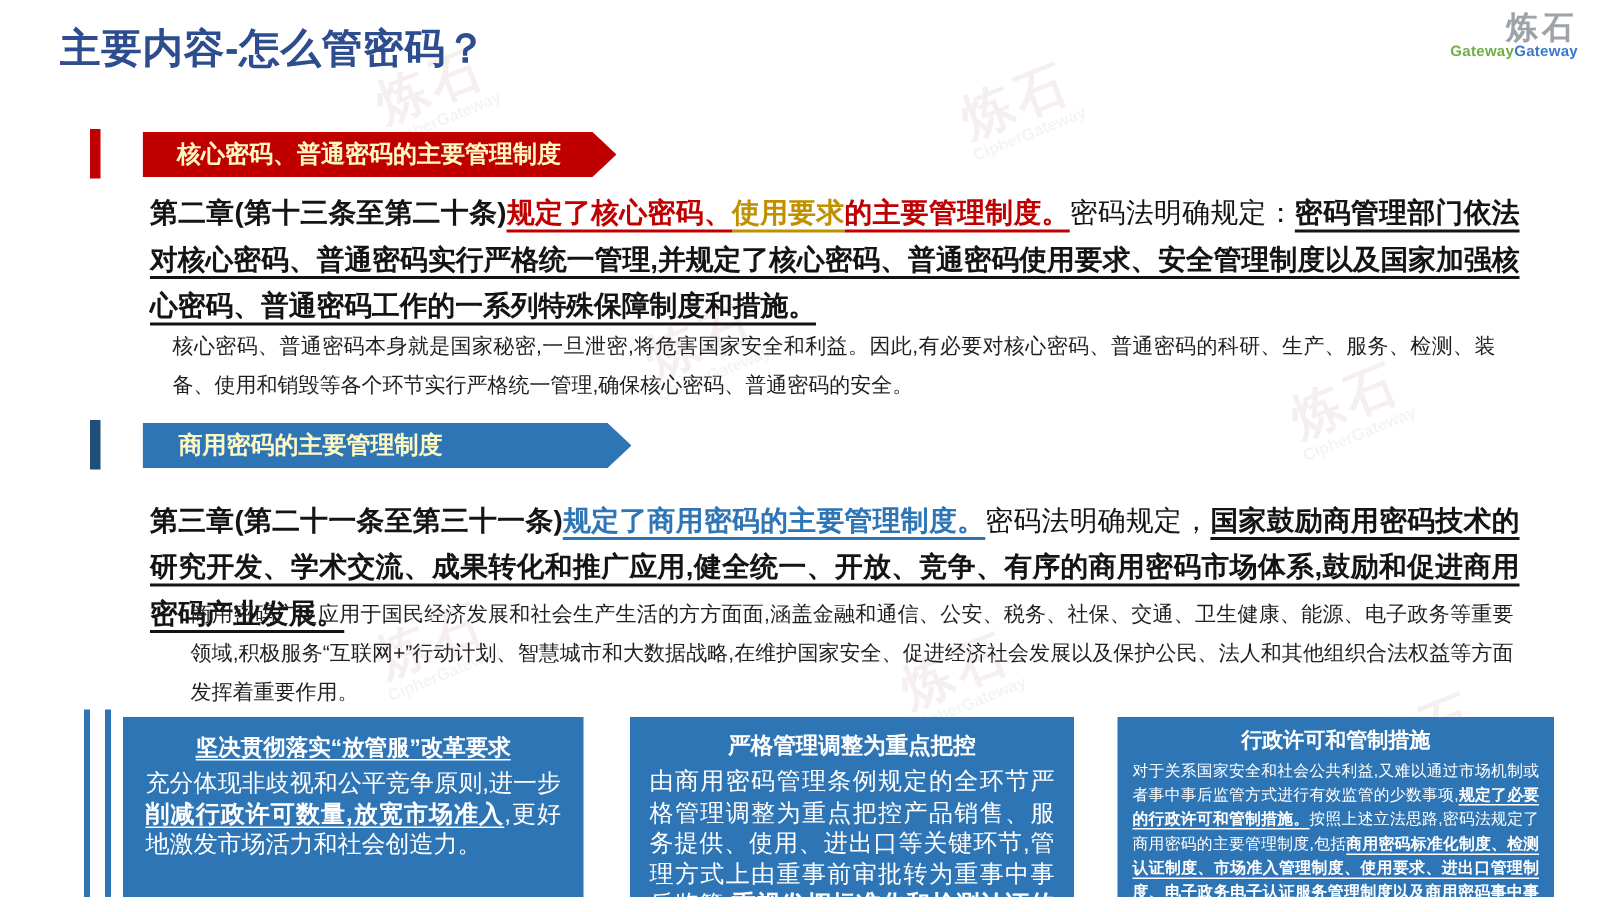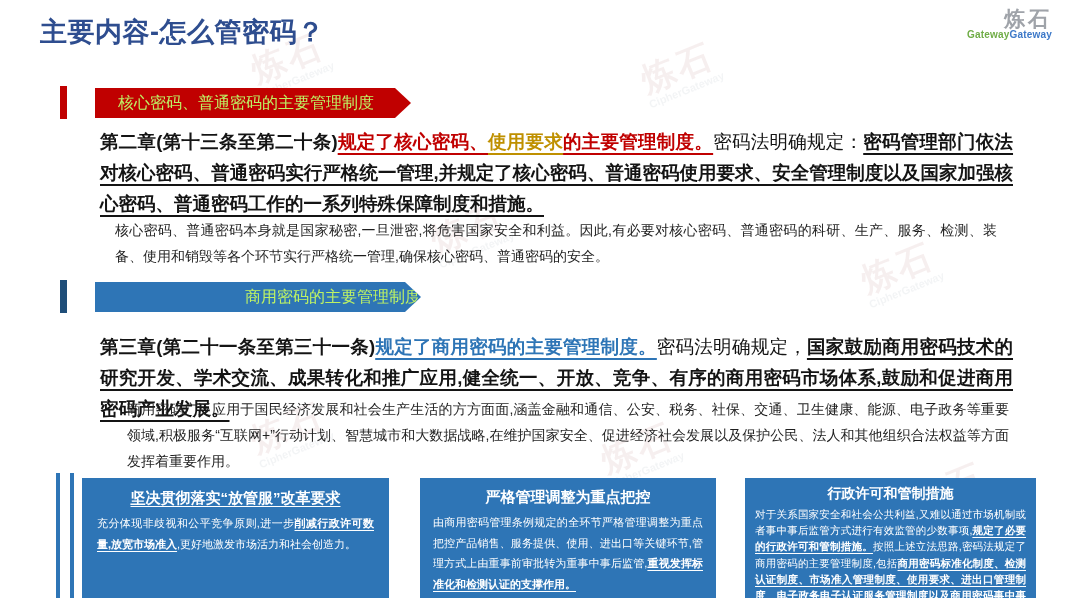--- a/index.html
+++ b/index.html
@@ -17,25 +17,25 @@
   .logo-zh{font-size:21px;font-weight:bold;color:#9FA3A9;letter-spacing:3px;}
   .logo-en{font-size:10px;font-weight:bold;letter-spacing:.2px;}
   .logo-cipher{color:#70AD47;}
   .logo-gateway{color:#3C78C8;}
   
   .accent-bar{position:absolute;width:7px;height:33px;}
   .bar-red{left:60px;top:86px;background:#C00000;}
   .bar-blue{left:60px;top:280px;background:#1F4E79;}
   .banner{
     position:absolute;width:302px;height:30px;display:flex;align-items:center;
-    color:#bef264;font-size:16px;font-weight:normal;
+    color:#fef9c3;font-size:16px;font-weight:bold;
     clip-path:polygon(0 0,calc(100% - 16px) 0,100% 50%,calc(100% - 16px) 100%,0 100%);
   }
   .banner-red{left:95px;top:88px;background:#C00000;justify-content:center;padding-right:14px;}
-  .banner-blue{left:95px;top:282px;background:#2E75B6;justify-content:flex-end;padding-left:24px;}
+  .banner-blue{left:95px;top:282px;background:#2E75B6;justify-content:flex-start;padding-left:24px;}
   
   .lead{position:absolute;left:100px;width:913px;margin:0;font-size:18.5px;line-height:31px;
         color:#141414;text-align:justify;}
   .lead1{top:126px;}
   .lead2{top:331px;}
   .detail{position:absolute;left:115px;width:882px;margin:0;font-size:14px;line-height:26px;
           color:#1f1f1f;text-align:justify;}
   .detail1{top:217px;}
   .detail2{top:396px;margin-left:12px;}
   .b{font-weight:bold;}
@@ -47,21 +47,21 @@
   .stripe{position:absolute;width:4px;height:125px;top:473px;background:#2E75B6;}
   .stripe1{left:56px;}
   .stripe2{left:70px;}
   .card{position:absolute;top:478px;height:120px;background:#2E75B6;color:#fff;box-sizing:border-box;overflow:hidden;}
   .card1{left:82px;width:307px;padding:9px 15px;}
   .card2{left:420px;width:296px;padding:8px 13px;}
   .card3{left:745px;width:291px;padding:6px 10px;}
   .card-title{font-weight:bold;text-align:center;font-size:15px;margin:2px 0 5px 0;}
   .card3 .card-title{font-size:14px;margin:1px 0 3px 0;}
   .card-title.u{text-decoration-thickness:1px;text-underline-offset:3px;}
-  .card-body{margin:0;font-size:11px;line-height:20.5px;text-align:justify;}
+  .card-body{margin:0;font-size:16px;line-height:20.5px;text-align:justify;}
   .card3 .card-body{font-size:10.5px;line-height:16.2px;}
   .card .u{text-decoration-thickness:1px;text-underline-offset:3px;}
 </style>
 </head>
 <body>
 
 <div class="slide">
 
   <div class="wm" style="left:250px;top:40px;">
     <span class="wm-zh">炼石</span>

